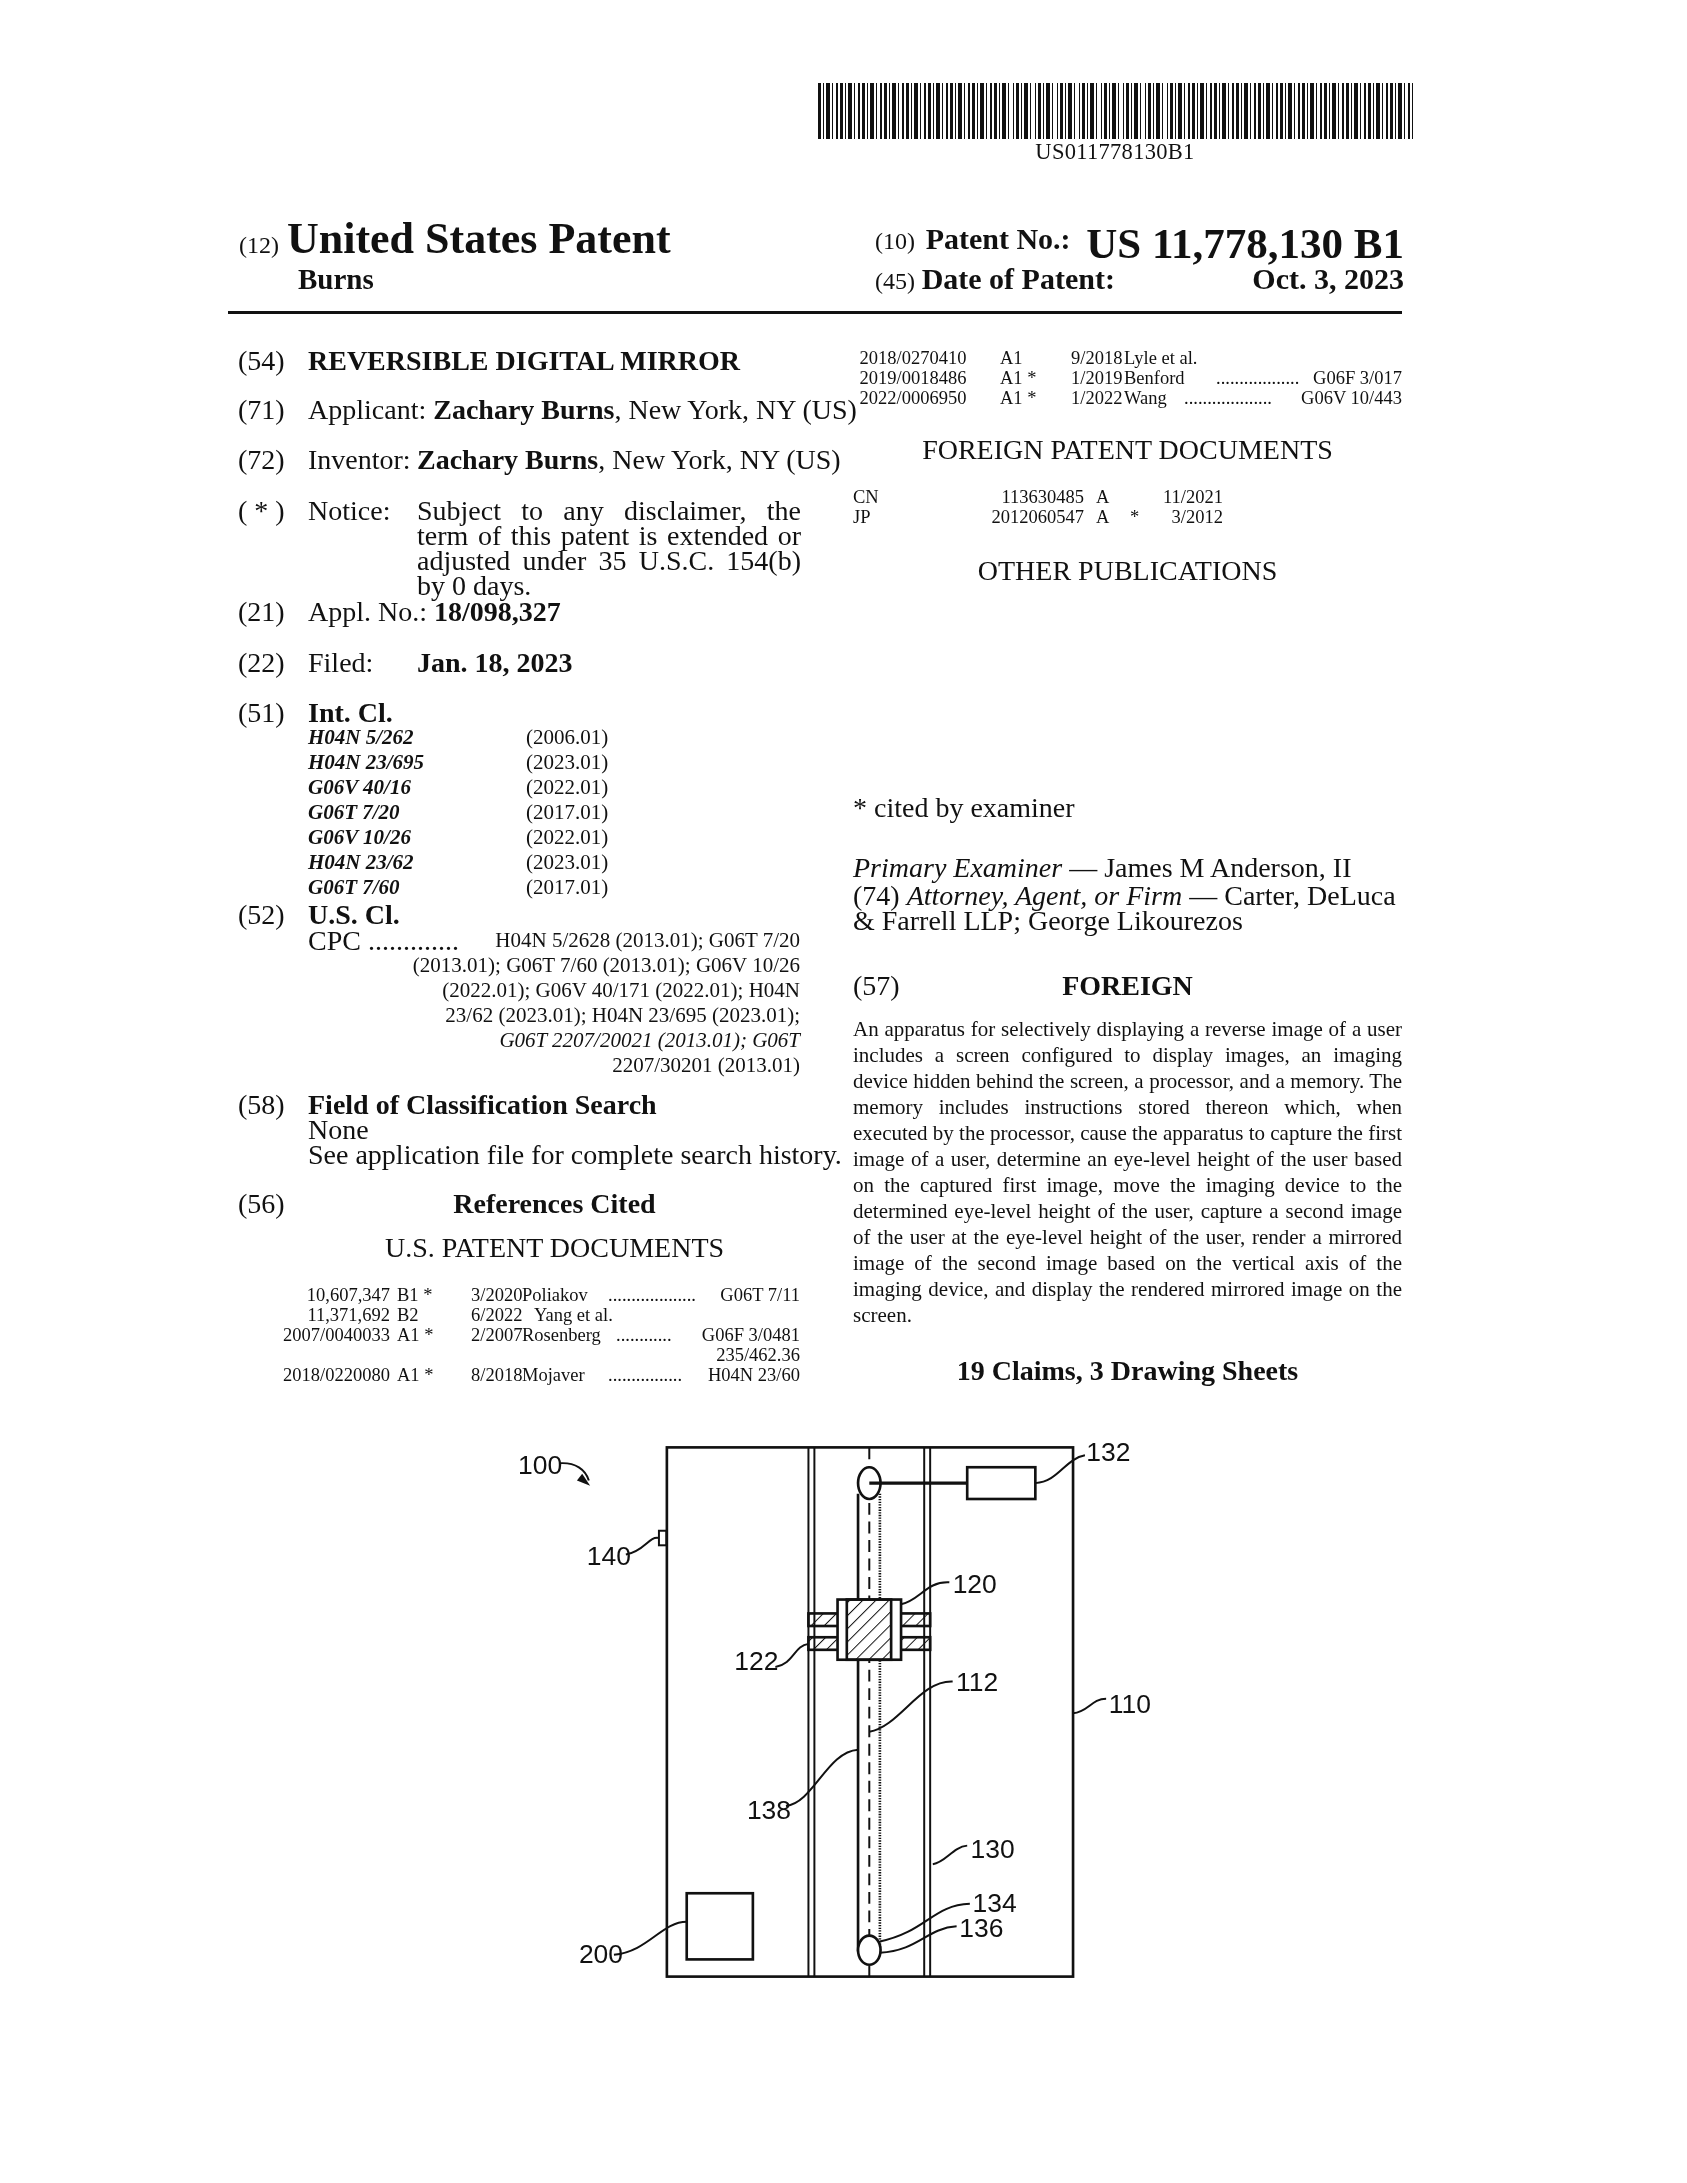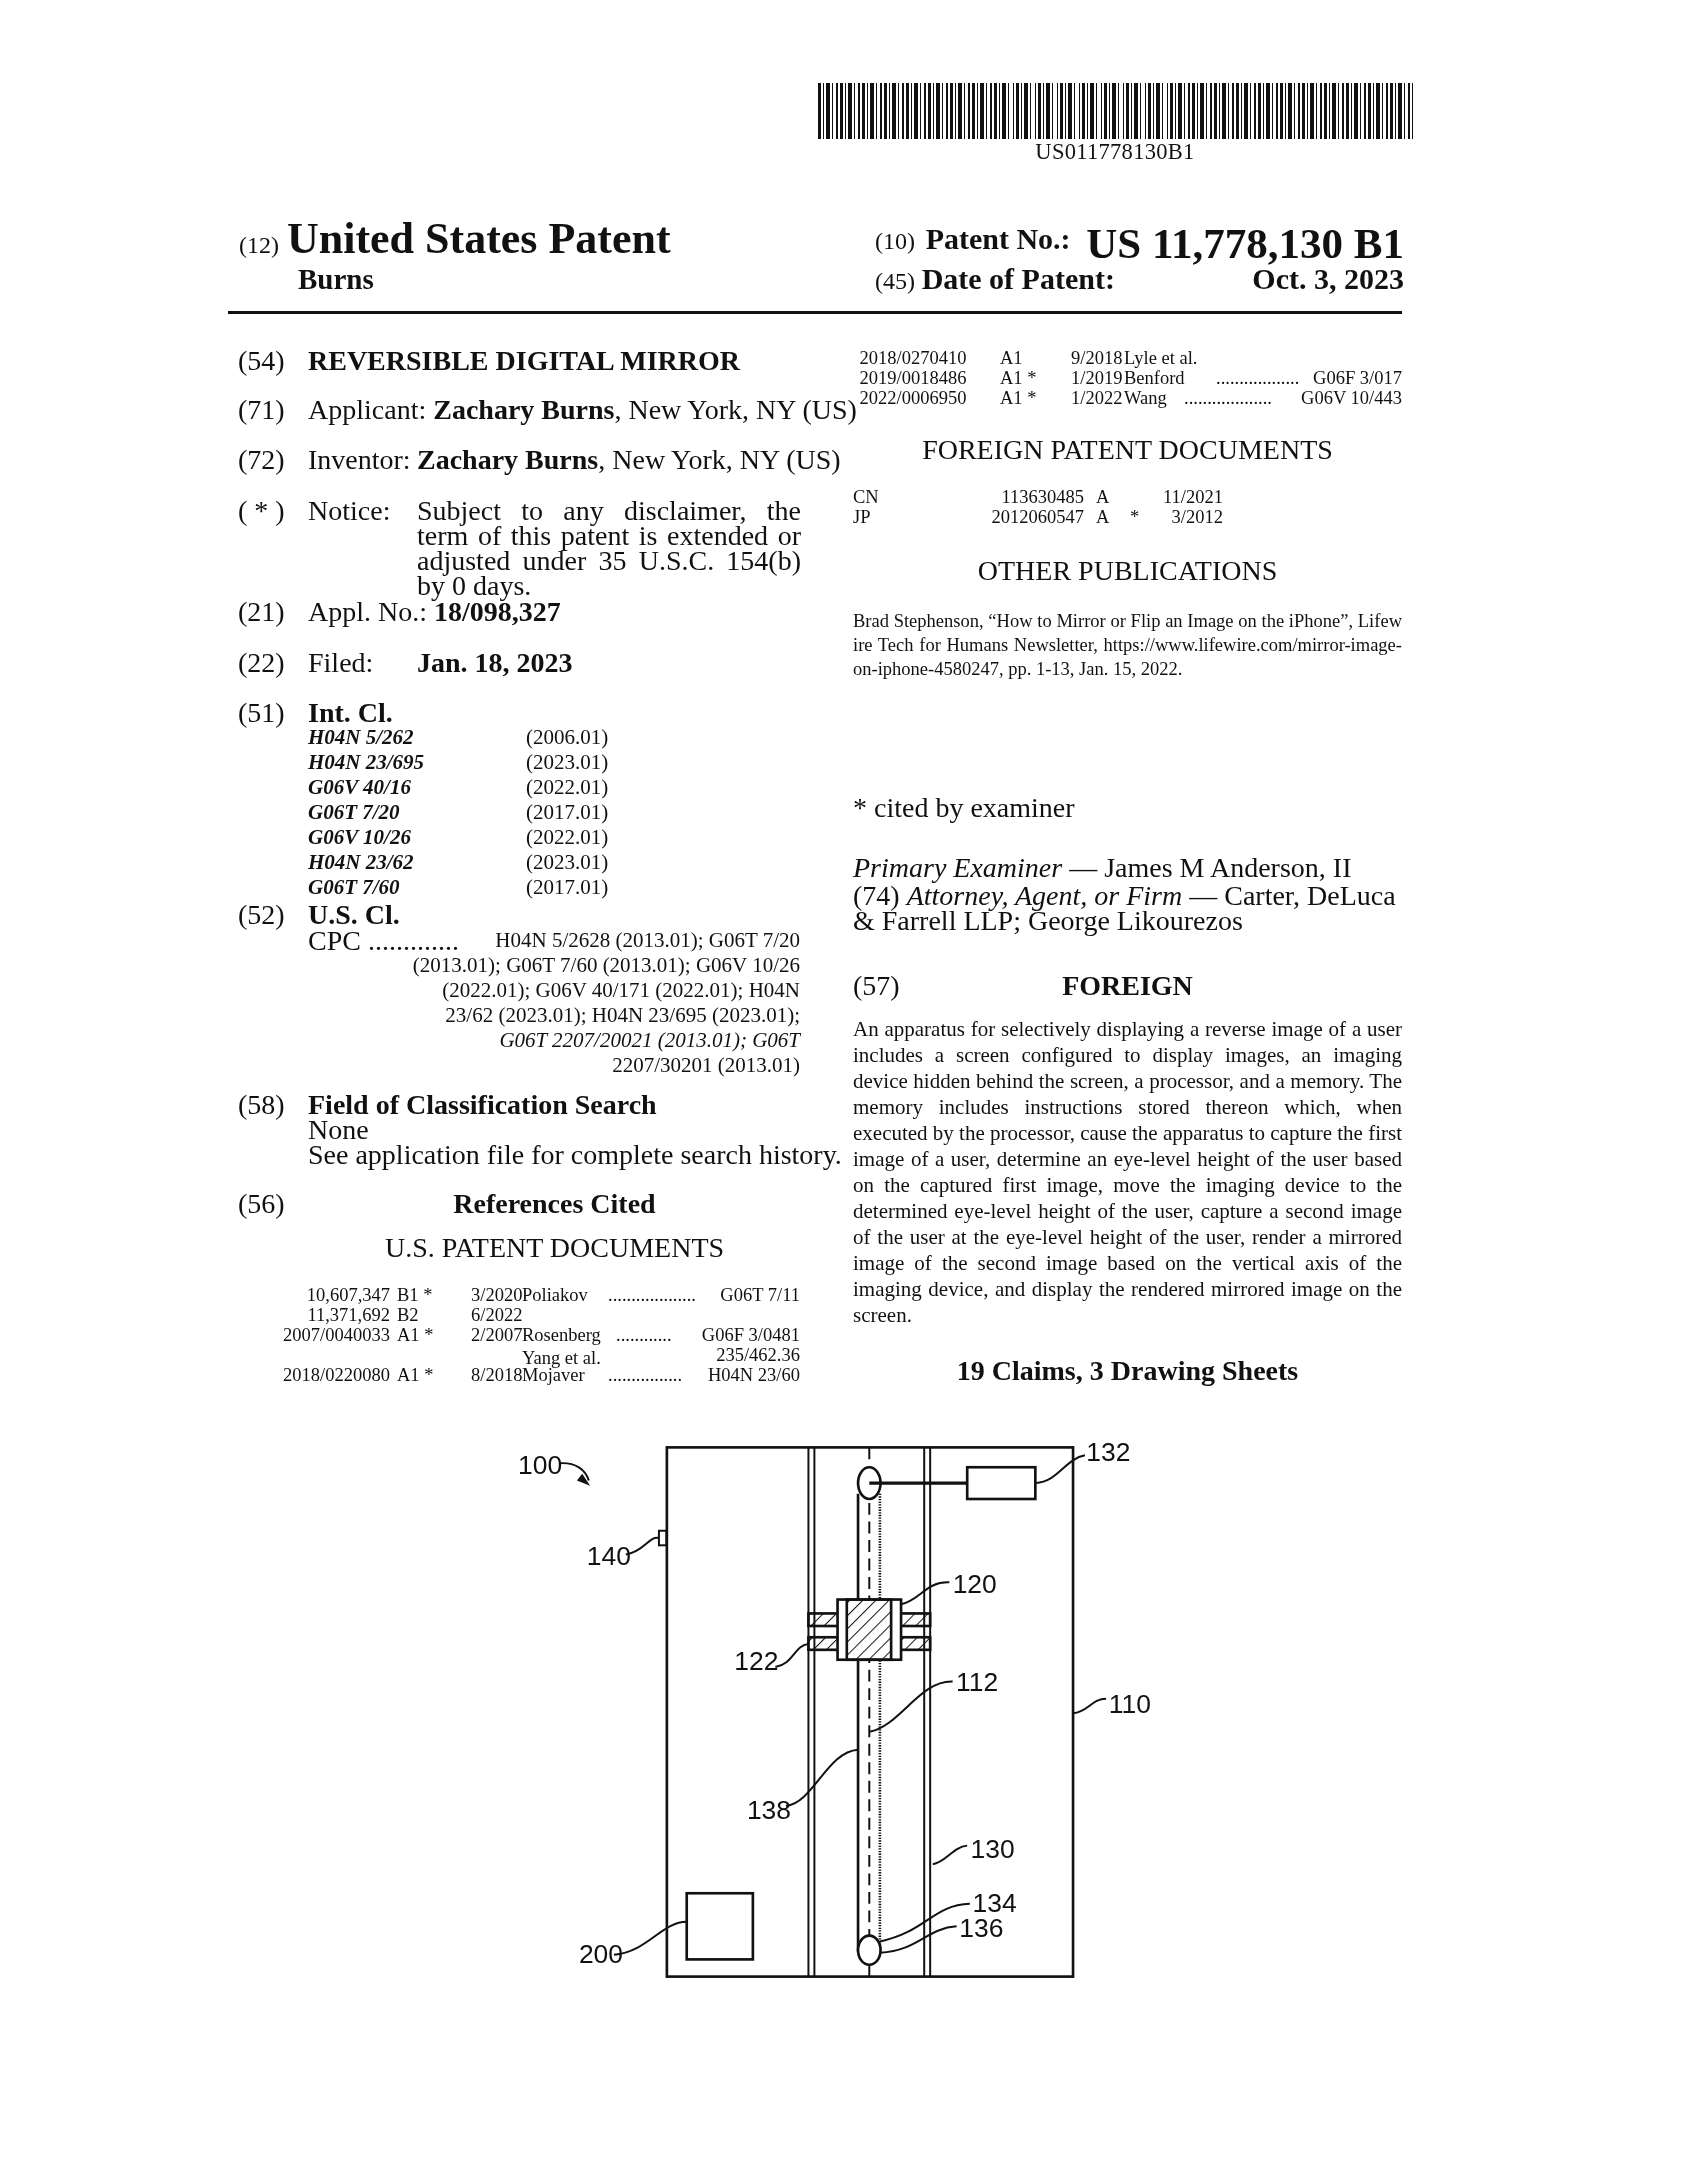--- a/index.html
+++ b/index.html
@@ -117,21 +117,21 @@
     <span style="position:absolute;left:159px;">B1 *</span>
     <span style="position:absolute;left:233px;">3/2020</span>
     <span style="position:absolute;left:284px;">Poliakov</span>
     <span style="position:absolute;left:370px;">...................</span>
     <span style="position:absolute;right:0;">G06T 7/11</span>
   </div>
   <div class="small" style="position:relative;height:20px;">
     <span style="position:absolute;right:410px;">11,371,692</span>
     <span style="position:absolute;left:159px;">B2</span>
     <span style="position:absolute;left:233px;">6/2022</span>
-    <span style="position:absolute;left:284px;margin-top:43px;">Yang et al.</span>
+    <span style="position:absolute;left:296px;">Yang et al.</span>
   </div>
   <div class="small" style="position:relative;height:20px;">
     <span style="position:absolute;right:410px;">2007/0040033</span>
     <span style="position:absolute;left:159px;">A1 *</span>
     <span style="position:absolute;left:233px;">2/2007</span>
     <span style="position:absolute;left:284px;">Rosenberg</span>
     <span style="position:absolute;left:378px;">............</span>
     <span style="position:absolute;right:0;">G06F 3/0481</span>
   </div>
   <div class="small" style="position:relative;height:20px;">
@@ -185,21 +185,20 @@
     <span style="position:absolute;left:0;">JP</span>
     <span style="position:absolute;right:318px;">2012060547</span>
     <span style="position:absolute;left:243px;">A</span>
     <span style="position:absolute;left:277px;">*</span>
     <span style="position:absolute;right:179px;">3/2012</span>
   </div>
 </div>
 
 <div class="code c" style="left:853px;top:558px;width:549px;">OTHER PUBLICATIONS</div>
 <div class="abs j small" style="left:853px;top:609px;width:549px;line-height:24px;">
-  <div style="word-break:break-all;">Brad Stephenson, “How to Mirror or Flip an Image on the iPhone”, Lifewire Tech for Humans Newsletter, https://www.lifewire.com/mirror-image-on-iphone-4580247, pp. 1-13, Jan. 15, 2022.</div>
 </div>
 <div class="code" style="left:853px;top:795px;">* cited by examiner</div>
 
 <div class="code" style="left:853px;top:855px;width:549px;">
   <span class="i">Primary Examiner</span><span> — James M Anderson, II</span>
 </div>
 <div class="code" style="left:853px;top:883px;width:549px;">
   <span>(74)</span>
   <span class="i">Attorney, Agent, or Firm</span><span> — Carter, DeLuca &amp; Farrell LLP; George Likourezos</span>
 </div>

